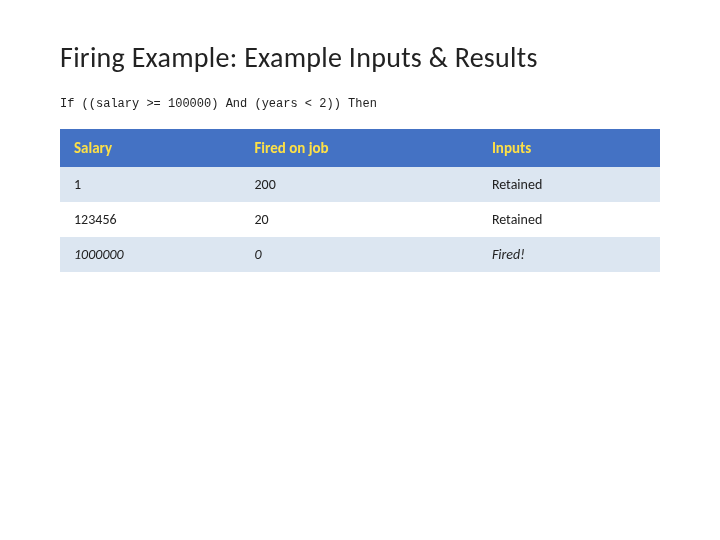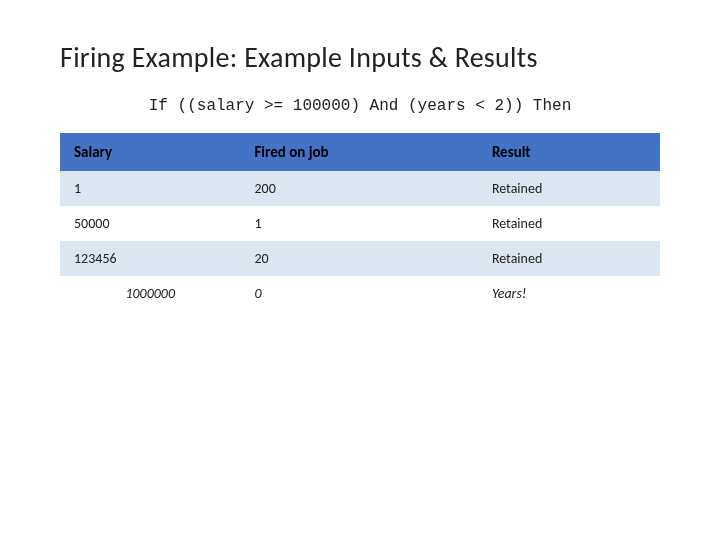--- a/index.html
+++ b/index.html
@@ -24,38 +24,37 @@
 
     .page-title {
       font-size: 28px;
       font-weight: 400;
       color: #222222;
       margin-bottom: 22px;
       letter-spacing: 0.01em;
     }
 
     .condition-text {
-      font-size: 16px;
+      font-size: 12px;
       font-family: 'Courier New', Courier, monospace;
       color: #222222;
       margin-bottom: 18px;
-      text-align: center;
     }
 
     table {
       width: 100%;
       border-collapse: collapse;
     }
 
     thead tr {
       background-color: #4472C4;
     }
 
     thead th {
-      color: #000000;
+      color: #fde047;
       font-size: 15px;
       font-weight: 600;
       padding: 10px 14px;
       text-align: left;
       border: none;
     }
 
     tbody tr:nth-child(odd) {
       background-color: #dce6f1;
     }
@@ -80,39 +79,34 @@
 
 <div class="page-container">
   <h1 class="page-title">Firing Example: Example Inputs &amp; Results</h1>
   <p class="condition-text">If ((salary &gt;= 100000) And (years &lt; 2)) Then</p>
 
   <table>
     <thead>
       <tr>
         <th>Salary</th>
         <th>Fired on job</th>
-        <th>Result</th>
+        <th>Inputs</th>
       </tr>
     </thead>
     <tbody id="table-body">
     <tr>
           <td>1</td>
           <td>200</td>
           <td>Retained</td>
         </tr>
         <tr>
-          <td>50000</td>
-          <td>1</td>
-          <td>Retained</td>
-        </tr>
-        <tr>
           <td>123456</td>
           <td>20</td>
           <td>Retained</td>
         </tr>
         <tr>
-          <td style="font-style: italic; text-align: center;">1000000</td>
+          <td style="font-style: italic;">1000000</td>
           <td style="font-style: italic;">0</td>
-          <td style="font-style: italic;">Years!</td>
+          <td style="font-style: italic;">Fired!</td>
         </tr>
       </tbody>
   </table>
 </div>
 
 </body></html>

